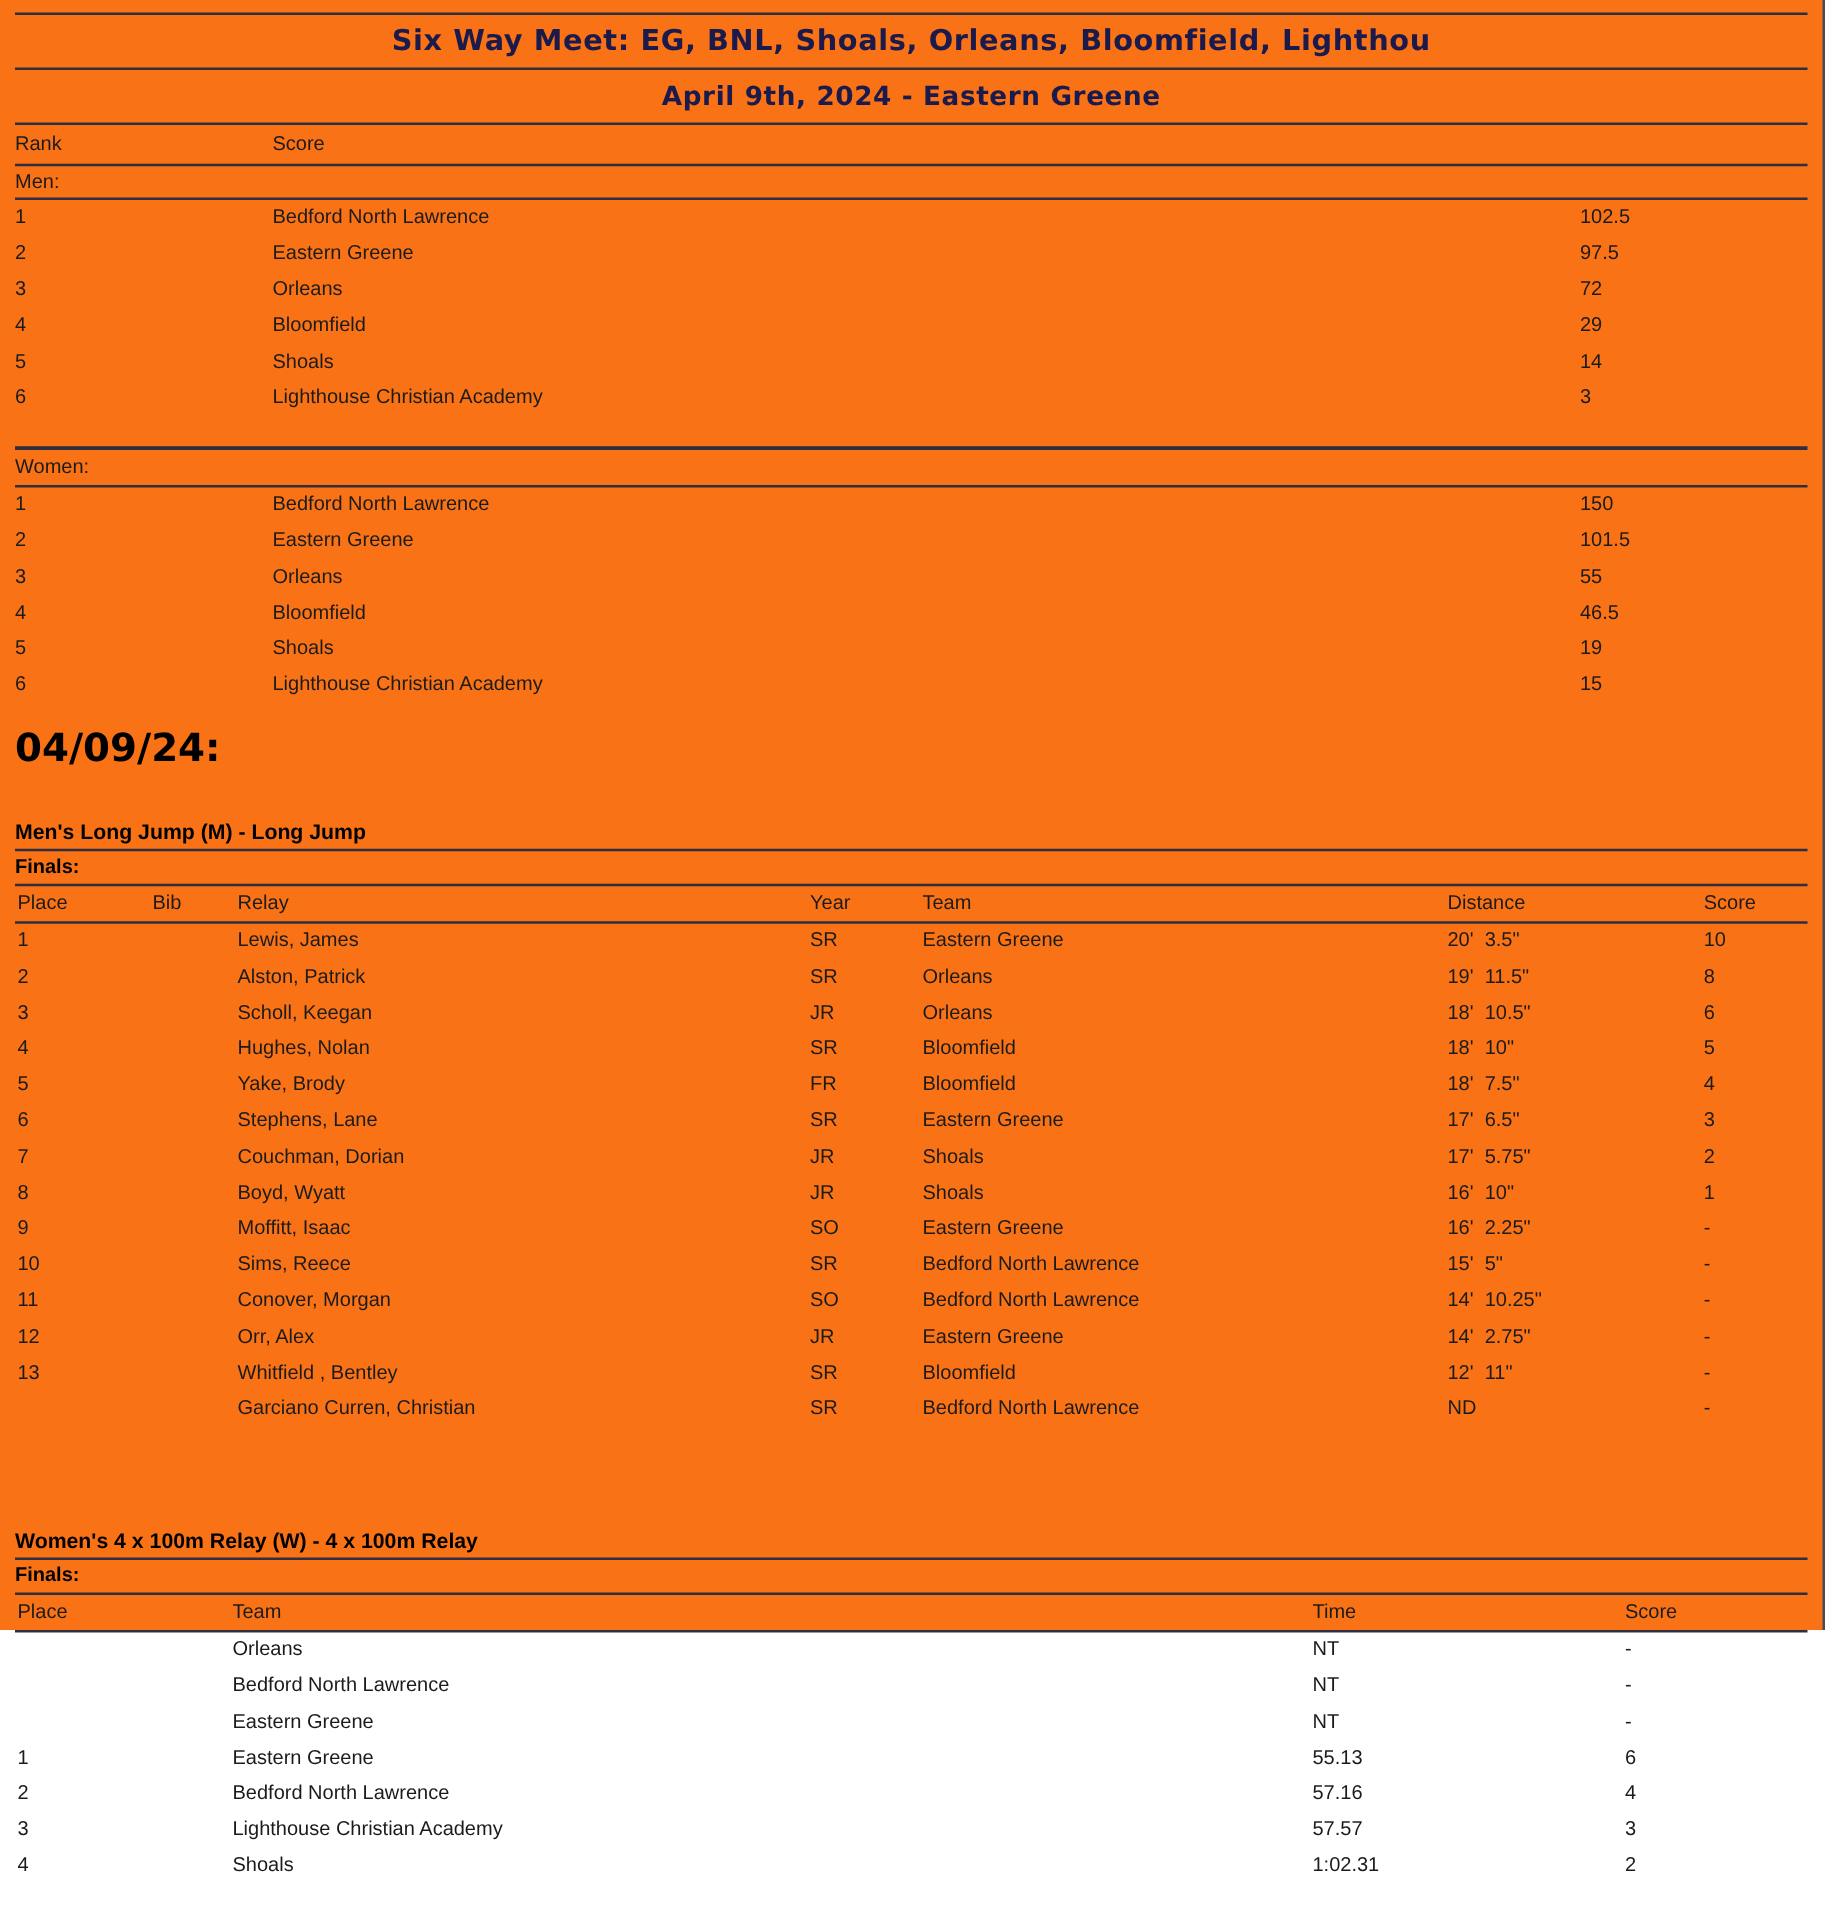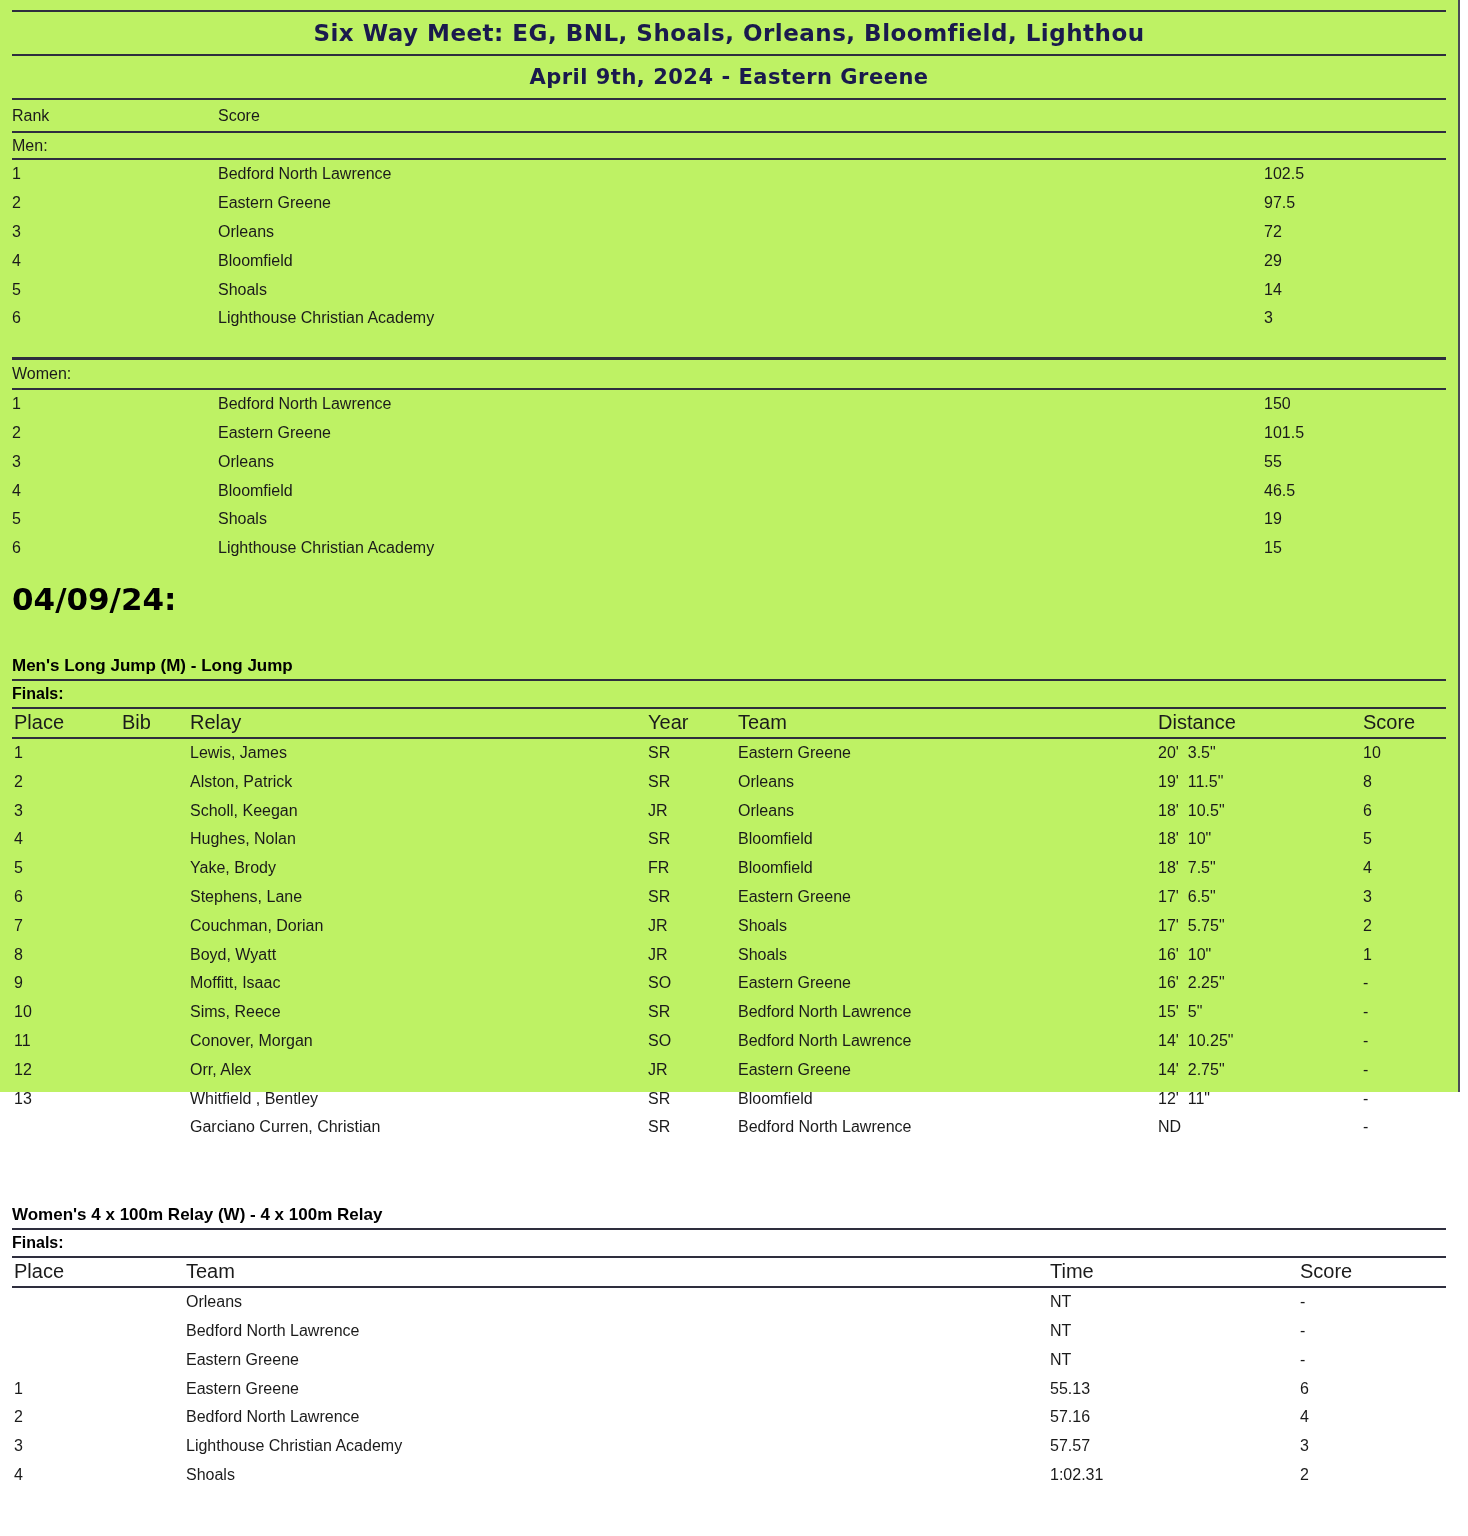--- a/index.html
+++ b/index.html
@@ -1,19 +1,19 @@
 <!DOCTYPE html>
 <html><head>
 <meta charset="utf-8">
 <style>
   html, body { margin:0; padding:0; background:#fff; }
   body { width:1468px; height:1536px; position:relative; }
   .page {
-    position:absolute; left:0; top:0; width:1458px; height:1092px;
-    background:#bef264; border-right:2px solid #4b4b57;
+    position:absolute; left:0; top:0; width:1458px; height:1304px;
+    background:#f97316; border-right:2px solid #4b4b57;
     font-family:"Liberation Sans", sans-serif; color:#1b1b1b;
   }
   .rule { height:0; border-top:2px solid #2e2e3e; margin:0 12px; }
   .rule.thick { border-top-width:3px; }
   .rule.top { margin-top:10px; }
 
   .title {
     color:#1a1a4d; font-family:"DejaVu Sans", sans-serif; font-weight:bold;
     font-size:23px; text-align:center; height:42px; line-height:42px;
     letter-spacing:0.5px;
@@ -33,27 +33,27 @@
   .section-label { height:25px; line-height:25px; padding-left:12px; font-size:16px; }
   .section-gap { height:24px; }
   .women-label { height:28px; line-height:28px; }
 
   .date-heading {
     margin-top:18px; height:36px; line-height:36px; padding-left:12px;
     font-family:"DejaVu Sans", sans-serif; font-weight:bold; font-size:31px; color:#000;
   }
 
   .event { margin-top:36px; }
-  .event.second { margin-top:60px; }
+  .event.second { margin-top:78px; }
   .event-title, .round-label {
     font-family:Liberation Sans, sans-serif; font-weight:bold; color:#000;
     padding-left:12px; height:26px; line-height:26px; font-size:17px;
   }
   .round-label { font-size:16px; }
-  .cols-header { display:flex; height:28px; align-items:center; font-size:20px; }
+  .cols-header { display:flex; height:28px; align-items:center; font-size:16px; }
   .ev-row { display:flex; height:28.8px; align-items:center; font-size:16px; }
 
   
   .lj-place   { width:108px; padding-left:14px; box-sizing:content-box; }
   .lj-bib     { width:68px; }
   .lj-name    { width:458px; }
   .lj-year    { width:90px; }
   .lj-team    { width:420px; }
   .lj-distance{ width:205px; white-space:pre; }
   .lj-score   { flex:1; }

